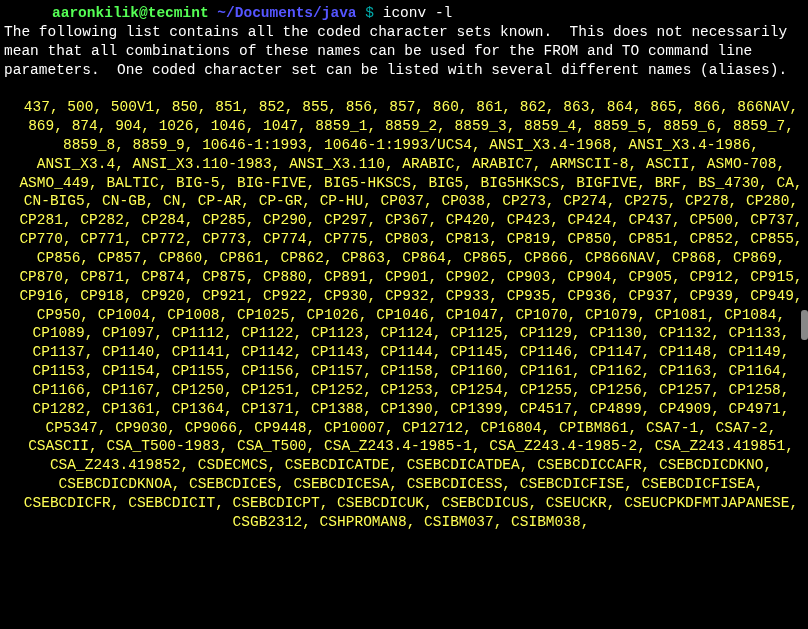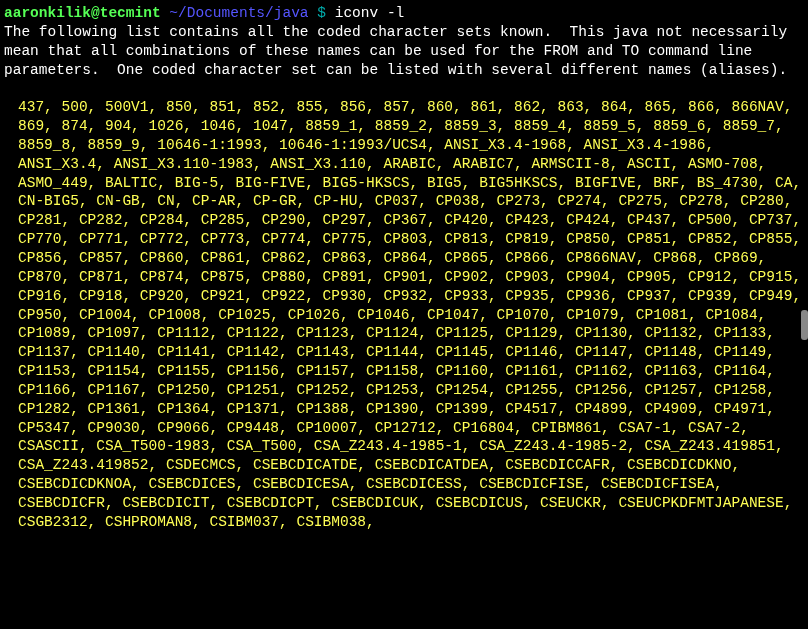--- a/index.html
+++ b/index.html
@@ -14,42 +14,44 @@
       line-height: 1.3;
       padding: 4px;
       width: 808px;
       height: 629px;
       overflow: hidden;
       position: relative;
     }
     .user-host {
       color: #55ff55;
       font-weight: bold;
+      margin-left: 48px;
     }
     .tilde-path {
       color: #5555ff;
-      font-weight: normal;
+      font-weight: bold;
     }
     .dollar {
       color: #00aaaa;
     }
     .command {
       color: #ffffff;
       margin-top: 38px;
     }
     .description {
       color: #ffffff;
       white-space: pre-wrap;
       word-break: break-word;
     }
     .listing {
       color: #ffff55;
       white-space: pre-wrap;
       word-break: break-word;
       padding-left: 14px;
+      text-align: center;
     }
     .blank {
       height: 1.3em;
     }
     .scrollbar {
       position: absolute;
       right: 0;
       top: 310px;
       width: 7px;
       height: 30px;
@@ -57,18 +59,18 @@
       border-radius: 3px;
     }
   </style>
 </head>
 <body>
 
 <div>
   <div>
     <span class="user-host">aaronkilik@tecmint</span><span class="tilde-path"> </span><span class="tilde-path">~/Documents/java</span><span class="dollar"> $ </span><span class="command">iconv -l</span>
   </div>
-  <div class="description">The following list contains all the coded character sets known.  This java not necessarily mean that all combinations of these names can be used for the FROM and TO command line parameters.  One coded character set can be listed with several different names (aliases).</div>
+  <div class="description">The following list contains all the coded character sets known.  This does not necessarily mean that all combinations of these names can be used for the FROM and TO command line parameters.  One coded character set can be listed with several different names (aliases).</div>
   <div class="blank"></div>
   <div class="listing">437, 500, 500V1, 850, 851, 852, 855, 856, 857, 860, 861, 862, 863, 864, 865, 866, 866NAV, 869, 874, 904, 1026, 1046, 1047, 8859_1, 8859_2, 8859_3, 8859_4, 8859_5, 8859_6, 8859_7, 8859_8, 8859_9, 10646-1:1993, 10646-1:1993/UCS4, ANSI_X3.4-1968, ANSI_X3.4-1986, ANSI_X3.4, ANSI_X3.110-1983, ANSI_X3.110, ARABIC, ARABIC7, ARMSCII-8, ASCII, ASMO-708, ASMO_449, BALTIC, BIG-5, BIG-FIVE, BIG5-HKSCS, BIG5, BIG5HKSCS, BIGFIVE, BRF, BS_4730, CA, CN-BIG5, CN-GB, CN, CP-AR, CP-GR, CP-HU, CP037, CP038, CP273, CP274, CP275, CP278, CP280, CP281, CP282, CP284, CP285, CP290, CP297, CP367, CP420, CP423, CP424, CP437, CP500, CP737, CP770, CP771, CP772, CP773, CP774, CP775, CP803, CP813, CP819, CP850, CP851, CP852, CP855, CP856, CP857, CP860, CP861, CP862, CP863, CP864, CP865, CP866, CP866NAV, CP868, CP869, CP870, CP871, CP874, CP875, CP880, CP891, CP901, CP902, CP903, CP904, CP905, CP912, CP915, CP916, CP918, CP920, CP921, CP922, CP930, CP932, CP933, CP935, CP936, CP937, CP939, CP949, CP950, CP1004, CP1008, CP1025, CP1026, CP1046, CP1047, CP1070, CP1079, CP1081, CP1084, CP1089, CP1097, CP1112, CP1122, CP1123, CP1124, CP1125, CP1129, CP1130, CP1132, CP1133, CP1137, CP1140, CP1141, CP1142, CP1143, CP1144, CP1145, CP1146, CP1147, CP1148, CP1149, CP1153, CP1154, CP1155, CP1156, CP1157, CP1158, CP1160, CP1161, CP1162, CP1163, CP1164, CP1166, CP1167, CP1250, CP1251, CP1252, CP1253, CP1254, CP1255, CP1256, CP1257, CP1258, CP1282, CP1361, CP1364, CP1371, CP1388, CP1390, CP1399, CP4517, CP4899, CP4909, CP4971, CP5347, CP9030, CP9066, CP9448, CP10007, CP12712, CP16804, CPIBM861, CSA7-1, CSA7-2, CSASCII, CSA_T500-1983, CSA_T500, CSA_Z243.4-1985-1, CSA_Z243.4-1985-2, CSA_Z243.419851, CSA_Z243.419852, CSDECMCS, CSEBCDICATDE, CSEBCDICATDEA, CSEBCDICCAFR, CSEBCDICDKNO, CSEBCDICDKNOA, CSEBCDICES, CSEBCDICESA, CSEBCDICESS, CSEBCDICFISE, CSEBCDICFISEA, CSEBCDICFR, CSEBCDICIT, CSEBCDICPT, CSEBCDICUK, CSEBCDICUS, CSEUCKR, CSEUCPKDFMTJAPANESE, CSGB2312, CSHPROMAN8, CSIBM037, CSIBM038,</div>
 </div>
 
 <div class="scrollbar"></div>
 
 </body></html>

